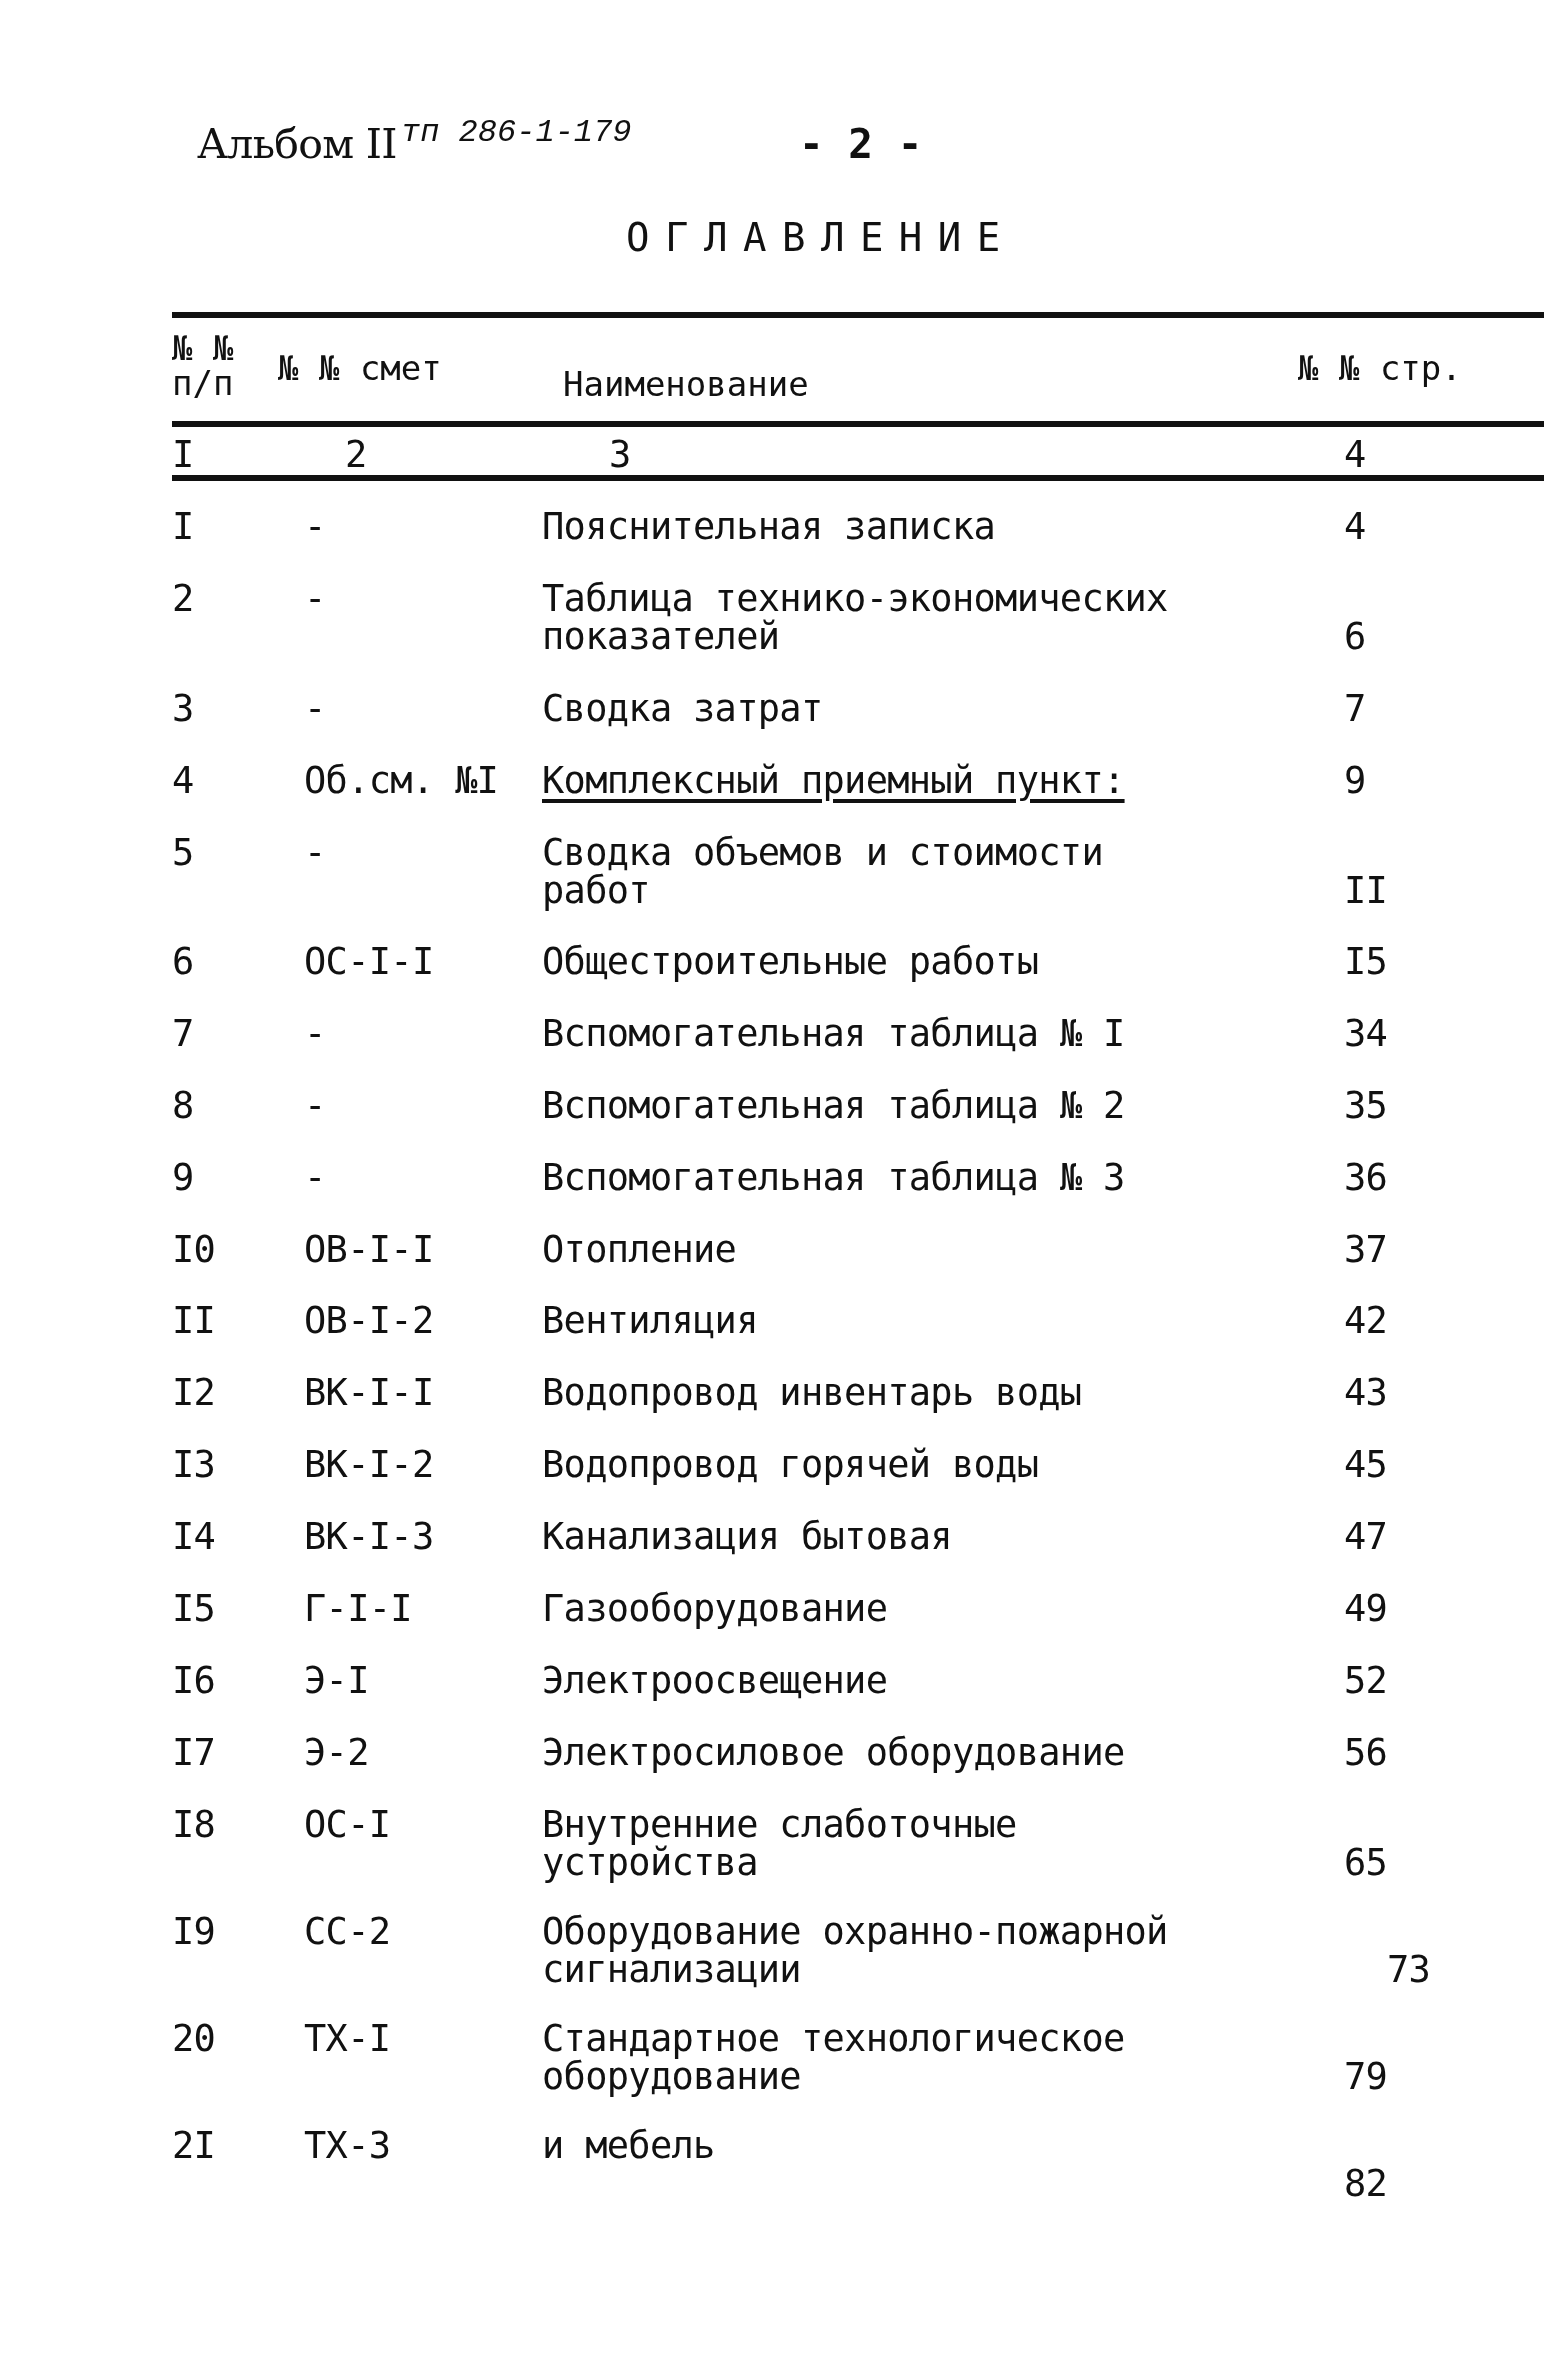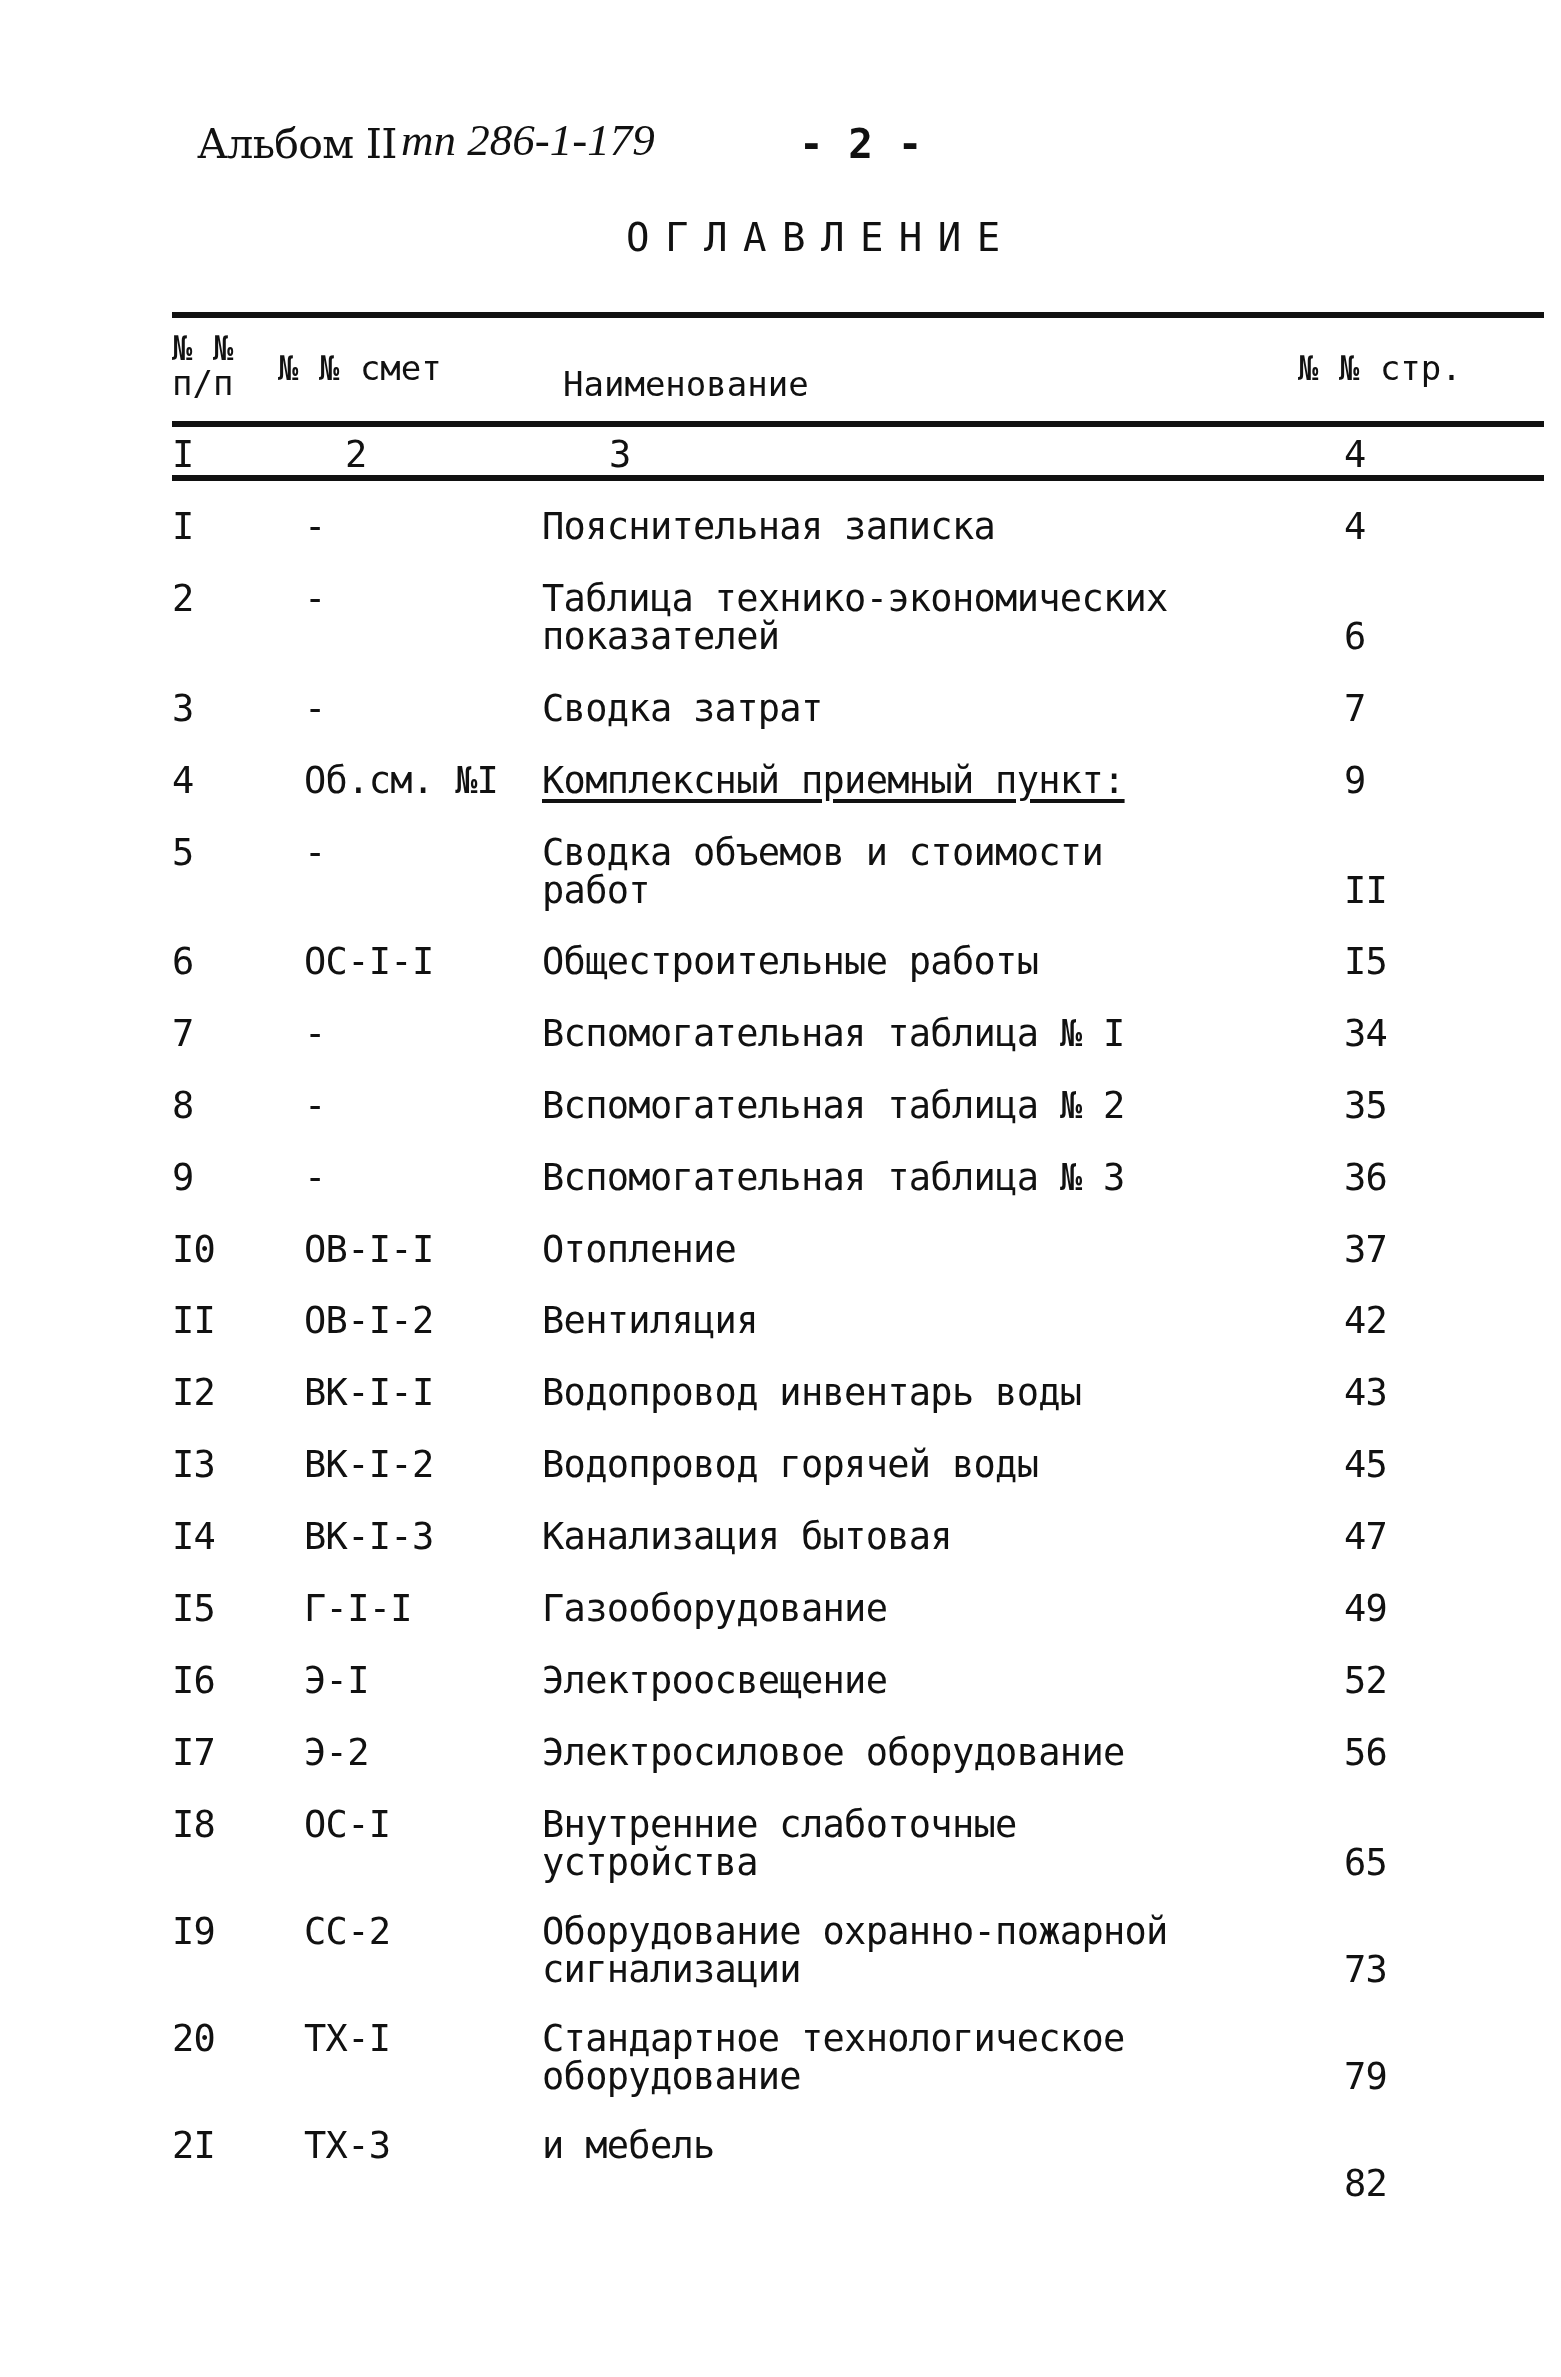--- a/index.html
+++ b/index.html
@@ -1,20 +1,20 @@
 <!DOCTYPE html>
 <html style="font-size:11.3px"><head>
 <meta charset="utf-8">
 <style>
   html, body { margin: 0; padding: 0; background: #ffffff; }
   body { width: 1562px; height: 2377px; position: relative; overflow: hidden;
          font-family: "DejaVu Sans Mono", "Liberation Mono", monospace; color: #111; }
   .abs { position: absolute; white-space: nowrap; }
   .hdr-left { left: 197px; top: 120px; font-size: 41px; font-family: "DejaVu Serif", serif; letter-spacing: -0.7px; }
-  .hdr-code { left: 401px; top: 114px; font-size: 45px; font-style: italic; font-family: Liberation Serif, serif; }
+  .hdr-code { left: 401px; top: 114px; font-size: 32px; font-style: italic; font-family: Liberation Mono, monospace; }
   .hdr-page { left: 799px; top: 120px; font-size: 41px; font-weight: bold; }
   .title { left: 626px; top: 215px; font-size: 39px; letter-spacing: 15.5px; }
   .rule { position: absolute; left: 172px; width: 1372px; height: 5.6px; background: #111; }
   .col-h { font-size: 34px; }
   .colnum { font-size: 37px; }
   .row { position: absolute; left: 0; width: 1562px; }
   .cell { position: absolute; font-size: 37px; line-height: 38px; white-space: nowrap; letter-spacing: -0.7px; }
   .c1 { left: 172px; }
   .c2 { left: 304px; }
   .c3 { left: 542px; }
@@ -199,21 +199,21 @@
           </div>
           <div class="cell c4" style="top: 38px;">65</div>
         </div>
         <div class="row" style="top: 1913px;">
           <div class="cell c1">I9</div>
           <div class="cell c2">СС-2</div>
           <div class="cell c3">
             <div>Оборудование охранно-пожарной</div>
             <div>сигнализации</div>
           </div>
-          <div class="cell c4" style="top: 38px;">73</div>
+          <div class="cell c4" style="top: 38px; margin-left: 43px;">73</div>
         </div>
         <div class="row" style="top: 2020px;">
           <div class="cell c1">20</div>
           <div class="cell c2">ТХ-I</div>
           <div class="cell c3">
             <div>Стандартное технологическое</div>
             <div>оборудование</div>
           </div>
           <div class="cell c4" style="top: 38px;">79</div>
         </div>

